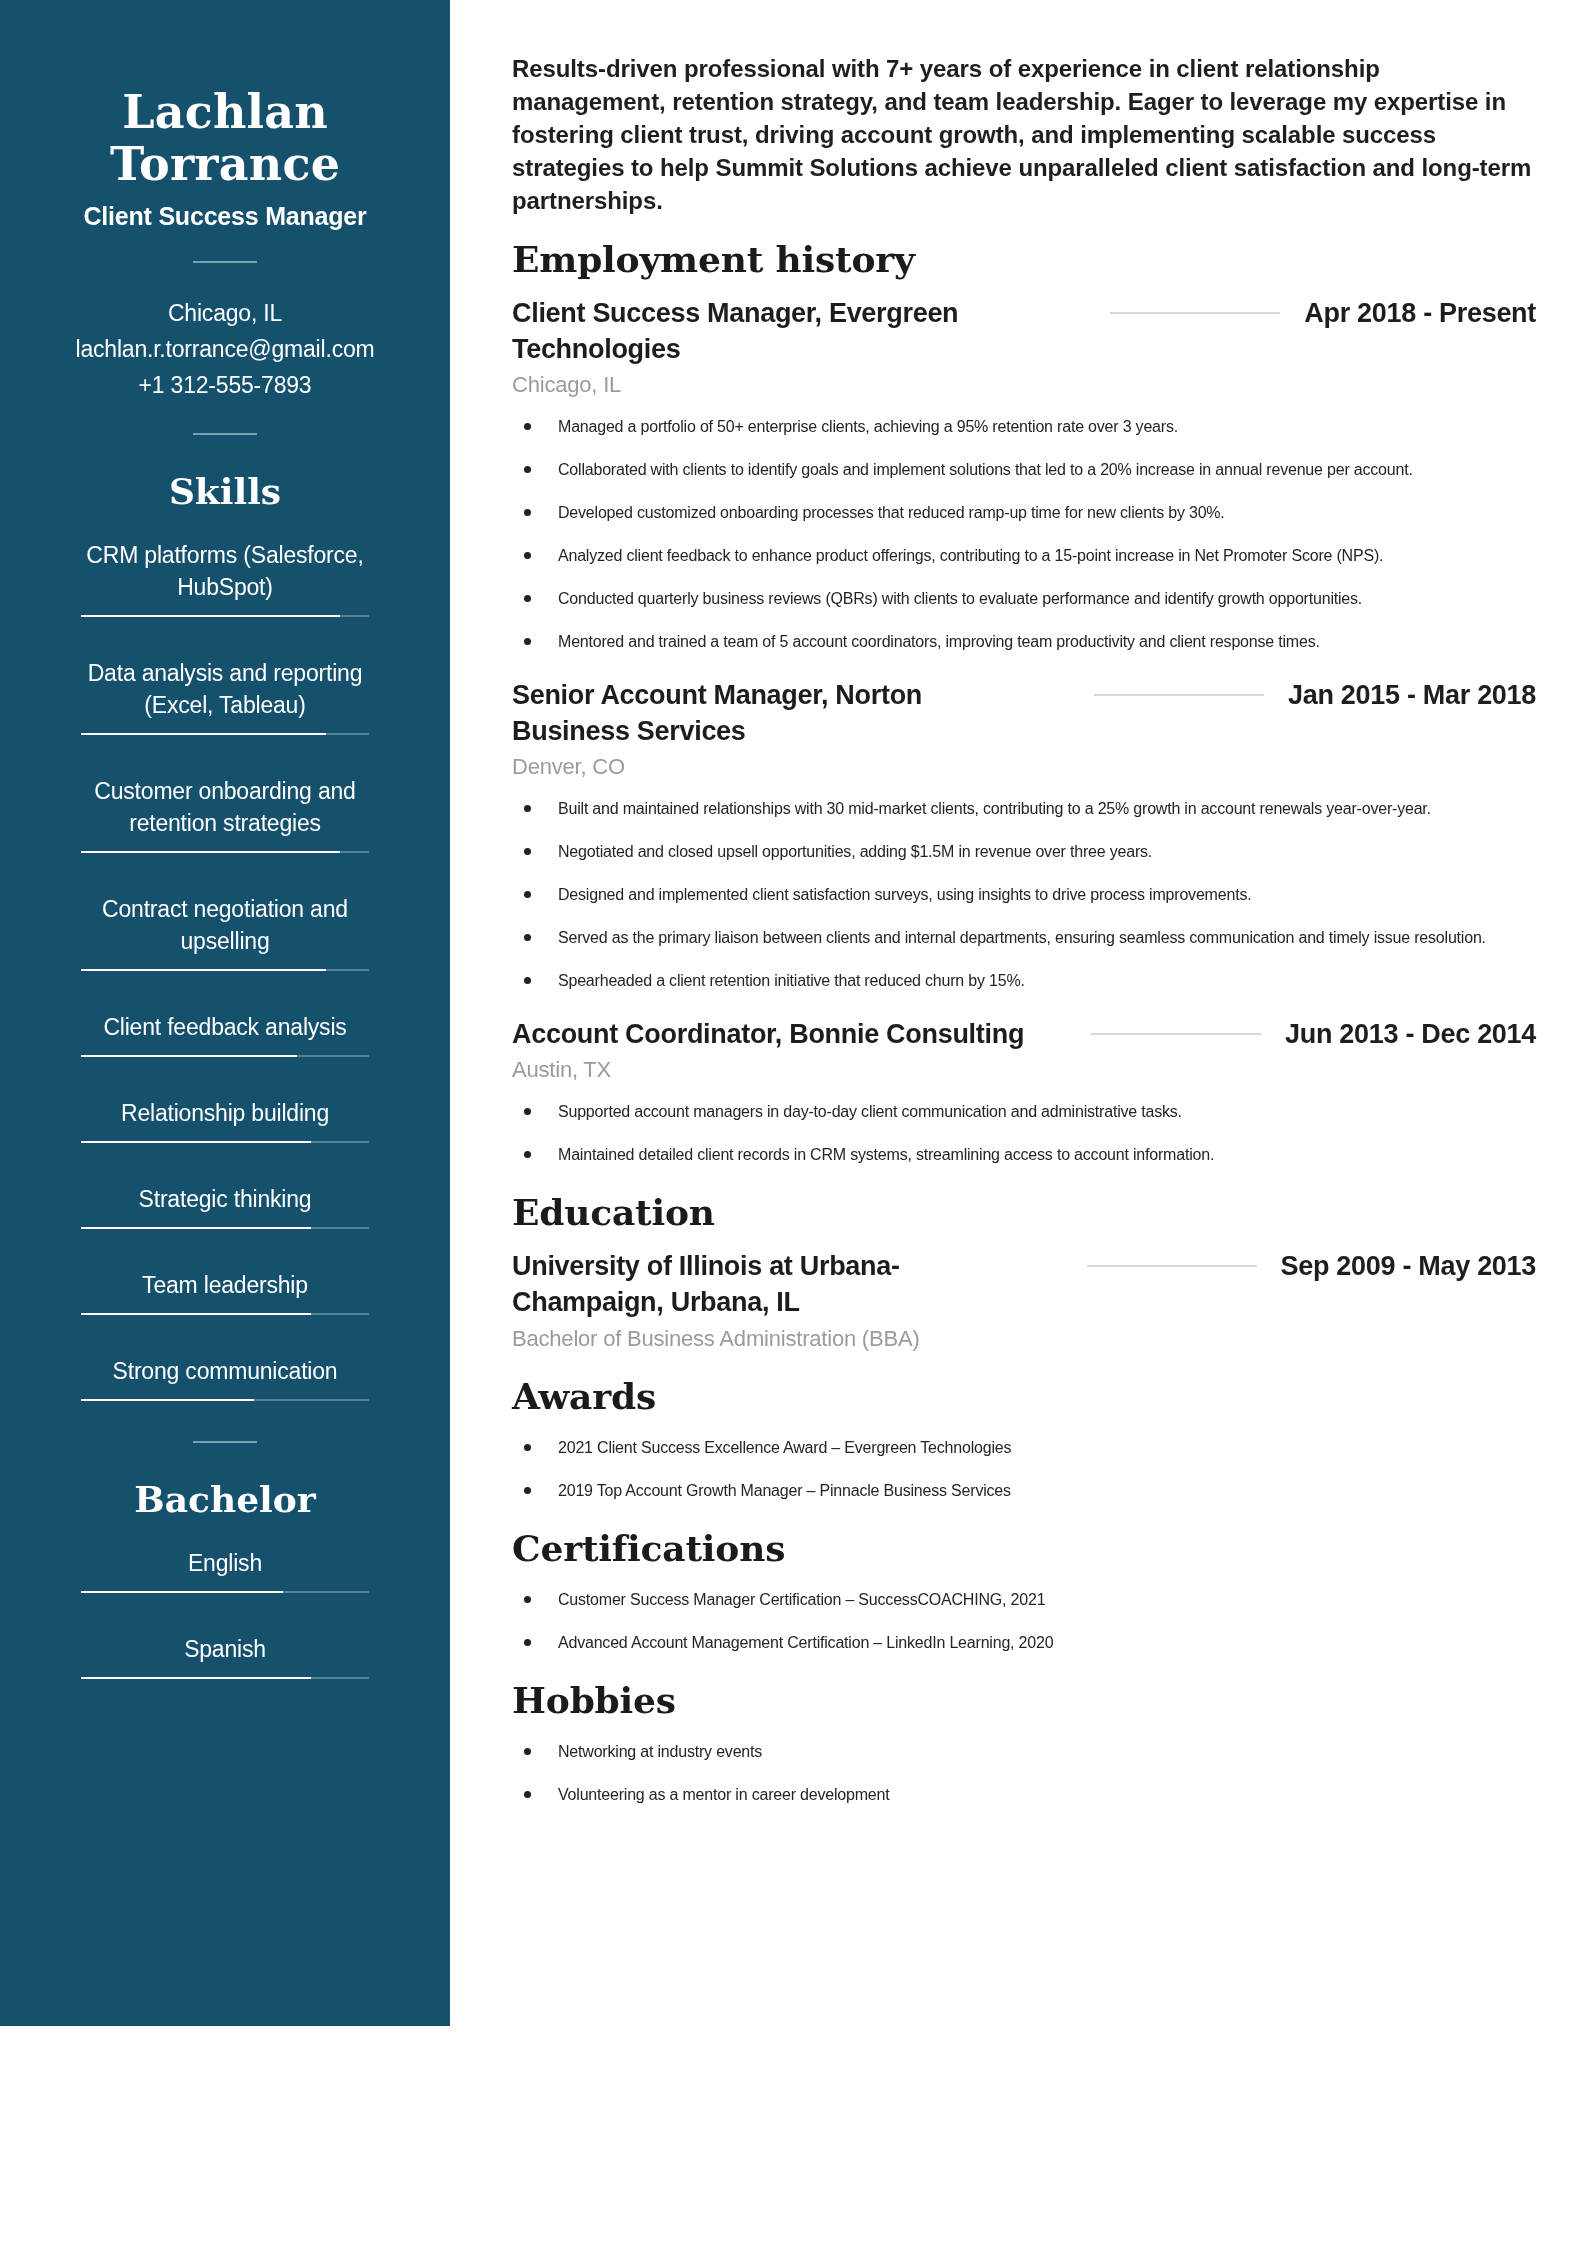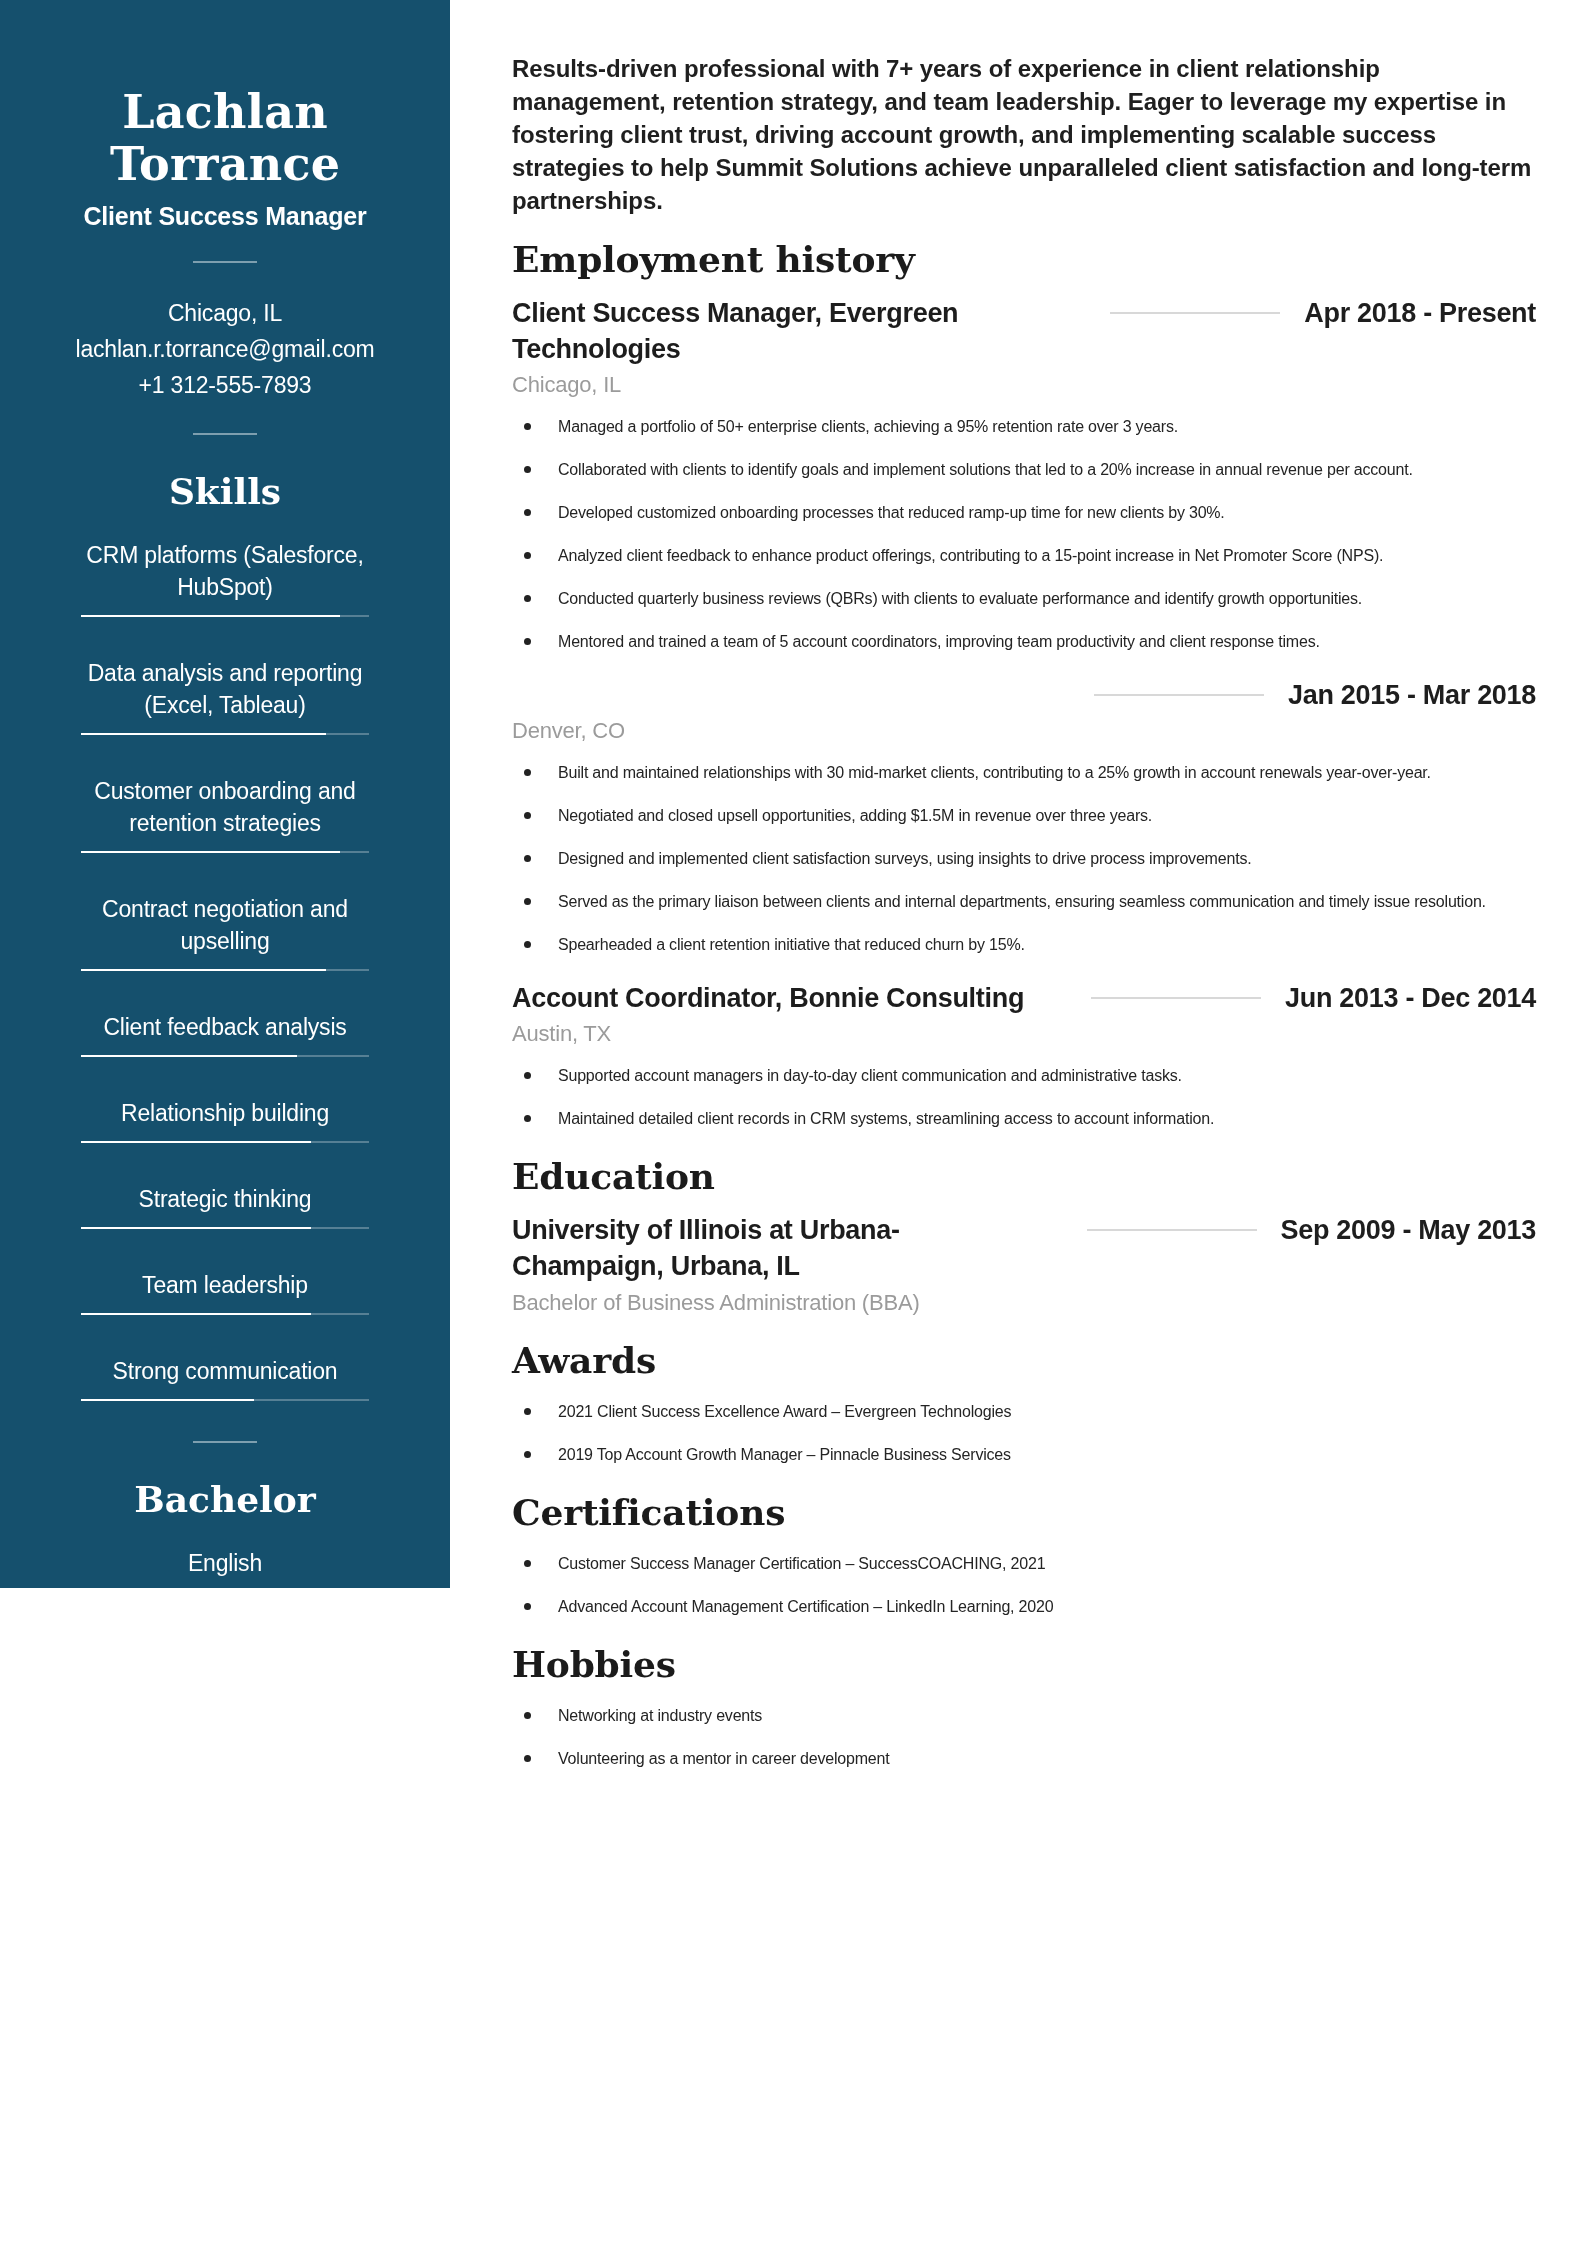--- a/index.html
+++ b/index.html
@@ -4,21 +4,21 @@
 <style>
   :root{
     --sidebar_bg:#15506d; --text:#1e1e1e; --muted:#9b9b9b; --rule:#d8d8d8; --white:#ffffff;
   }
   *{margin:0;padding:0;box-sizing:border-box;}
   html,body{width:1588px;height:2244px;overflow:hidden;background:#fff;
     font-family:"Liberation Sans",sans-serif;}
   .page{position:relative;width:1588px;height:2244px;background:#fff;}
 
   
-  .sidebar{position:absolute;left:0;top:0;width:450px;height:1588px;
+  .sidebar{position:absolute;left:0;top:0;width:450px;height:2026px;
     background:var(--sidebar_bg);color:var(--white);text-align:center;
     padding:46px 40px 0 40px;}
   .s-name{font-family:"DejaVu Serif","Liberation Serif",serif;font-weight:700;
     font-size:46px;line-height:52px;margin-top:40px;letter-spacing:.2px;}
   .s-title{font-size:25px;font-weight:700;margin-top:12px;letter-spacing:-.2px;}
   .s-divider{width:64px;height:2px;background:rgba(255,255,255,.45);
     border:none;margin:30px auto 32px auto;}
   .s-contact div{font-size:23px;line-height:36px;letter-spacing:-.2px;}
   .s-heading{font-family:"DejaVu Serif","Liberation Serif",serif;font-weight:700;
     font-size:36px;line-height:44px;margin:34px 0 26px 0;}
@@ -160,20 +160,21 @@
         <li>Collaborated with clients to identify goals and implement solutions that led to a 20% increase in annual revenue per account.</li>
         <li>Developed customized onboarding processes that reduced ramp-up time for new clients by 30%.</li>
         <li>Analyzed client feedback to enhance product offerings, contributing to a 15-point increase in Net Promoter Score (NPS).</li>
         <li>Conducted quarterly business reviews (QBRs) with clients to evaluate performance and identify growth opportunities.</li>
         <li>Mentored and trained a team of 5 account coordinators, improving team productivity and client response times.</li>
       </ul>
     </section>
 
     <section>
       <div class="row">
+        <h3 class="etitle">Senior Account Manager, Norton Business Services</h3>
         <div class="eline"></div>
         <div class="edate">Jan 2015 - Mar 2018</div>
       </div>
       <div class="eloc">Denver, CO</div>
       <ul class="blist">
         <li>Built and maintained relationships with 30 mid-market clients, contributing to a 25% growth in account renewals year-over-year.</li>
         <li>Negotiated and closed upsell opportunities, adding $1.5M in revenue over three years.</li>
         <li>Designed and implemented client satisfaction surveys, using insights to drive process improvements.</li>
         <li>Served as the primary liaison between clients and internal departments, ensuring seamless communication and timely issue resolution.</li>
         <li>Spearheaded a client retention initiative that reduced churn by 15%.</li>

